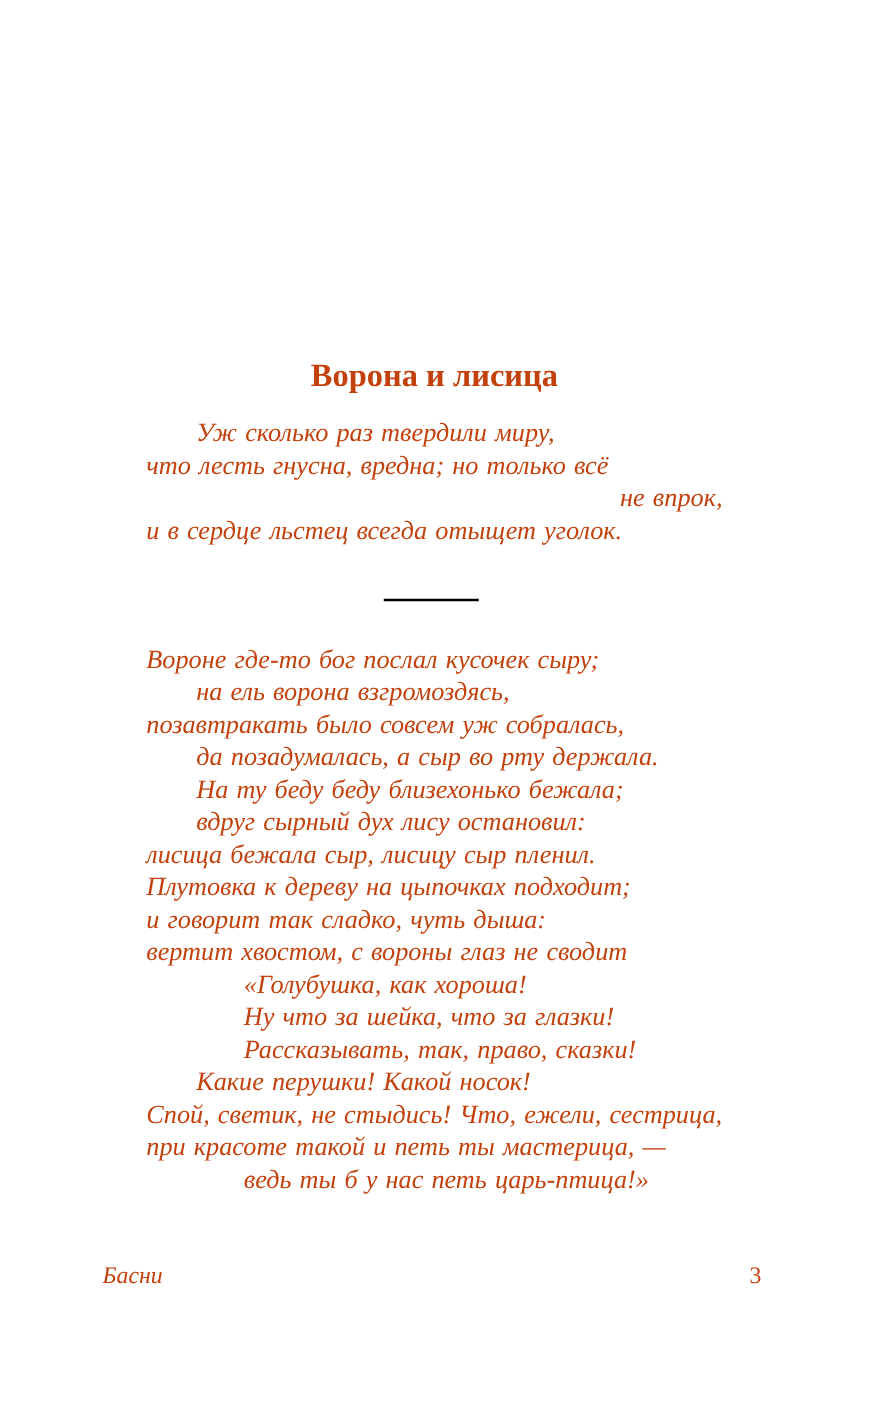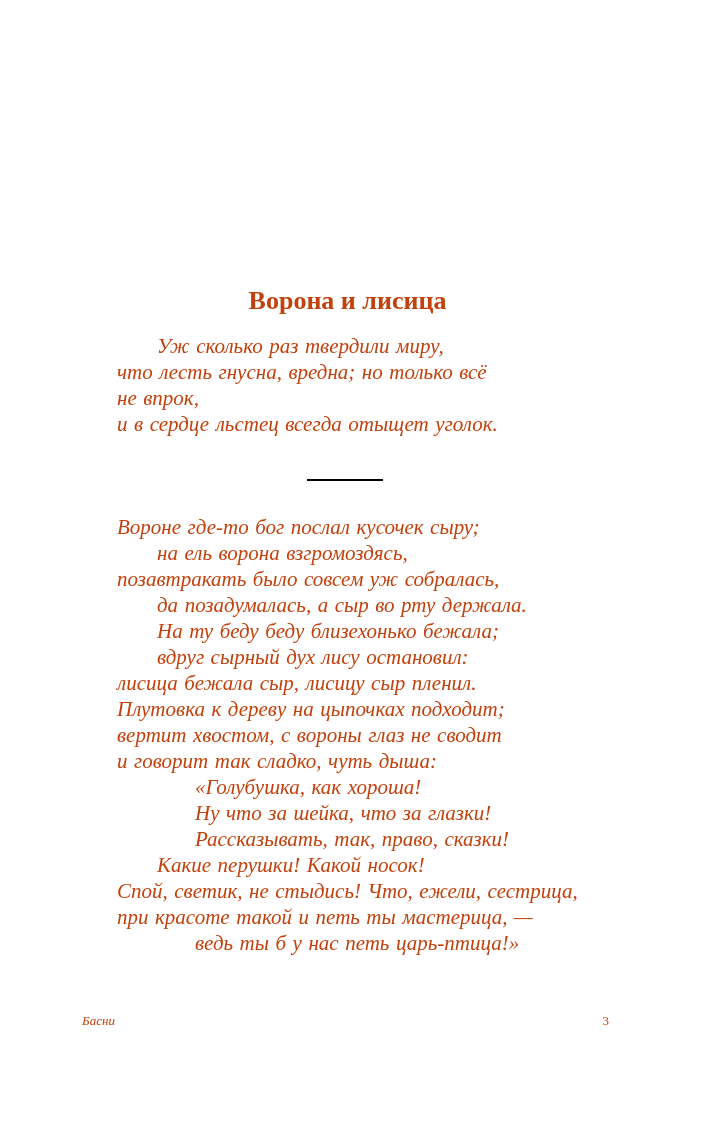--- a/index.html
+++ b/index.html
@@ -38,38 +38,38 @@
   }
   .epigraph { top: 333px; }
   .body-stanza { top: 514px; }
   .line {
     height: 26px;
     white-space: nowrap;
     font-style: italic;
   }
   .ind1 { padding-left: 40px; }
   .ind2 { padding-left: 78px; }
-  .right { padding-left: 0; }
+  .right { text-align: right; padding-left: 0; }
   .divider {
     position: absolute;
     top: 479px;
     left: 307px;
     width: 76px;
     height: 2px;
     background: #000000;
   }
   .footer {
     position: absolute;
     top: 1009px;
     left: 82px;
     width: 527px;
     display: flex;
     justify-content: space-between;
     align-items: center;
-    font-size: 13px;
+    font-size: 19px;
     line-height: 24px;
   }
   .running { font-style: italic; }
   .pagenum { font-style: normal; }
 </style>
 </head>
 <body>
 
 <div class="page">
 
@@ -86,22 +86,22 @@
 
   <div class="stanza body-stanza">
     <div class="line">Вороне где-то бог послал кусочек сыру;</div>
     <div class="line ind1">на ель ворона взгромоздясь,</div>
     <div class="line">позавтракать было совсем уж собралась,</div>
     <div class="line ind1">да позадумалась, а сыр во рту держала.</div>
     <div class="line ind1">На ту беду беду близехонько бежала;</div>
     <div class="line ind1">вдруг сырный дух лису остановил:</div>
     <div class="line">лисица бежала сыр, лисицу сыр пленил.</div>
     <div class="line">Плутовка к дереву на цыпочках подходит;</div>
+    <div class="line">и говорит так сладко, чуть дыша:</div>
     <div class="line">вертит хвостом, с вороны глаз не сводит</div>
-    <div class="line">и говорит так сладко, чуть дыша:</div>
     <div class="line ind2">«Голубушка, как хороша!</div>
     <div class="line ind2">Ну что за шейка, что за глазки!</div>
     <div class="line ind2">Рассказывать, так, право, сказки!</div>
     <div class="line ind1">Какие перушки! Какой носок!</div>
     <div class="line">Спой, светик, не стыдись! Что, ежели, сестрица,</div>
     <div class="line">при красоте такой и петь ты мастерица, —</div>
     <div class="line ind2">ведь ты б у нас петь царь-птица!»</div>
   </div>
 
   <div class="footer">

